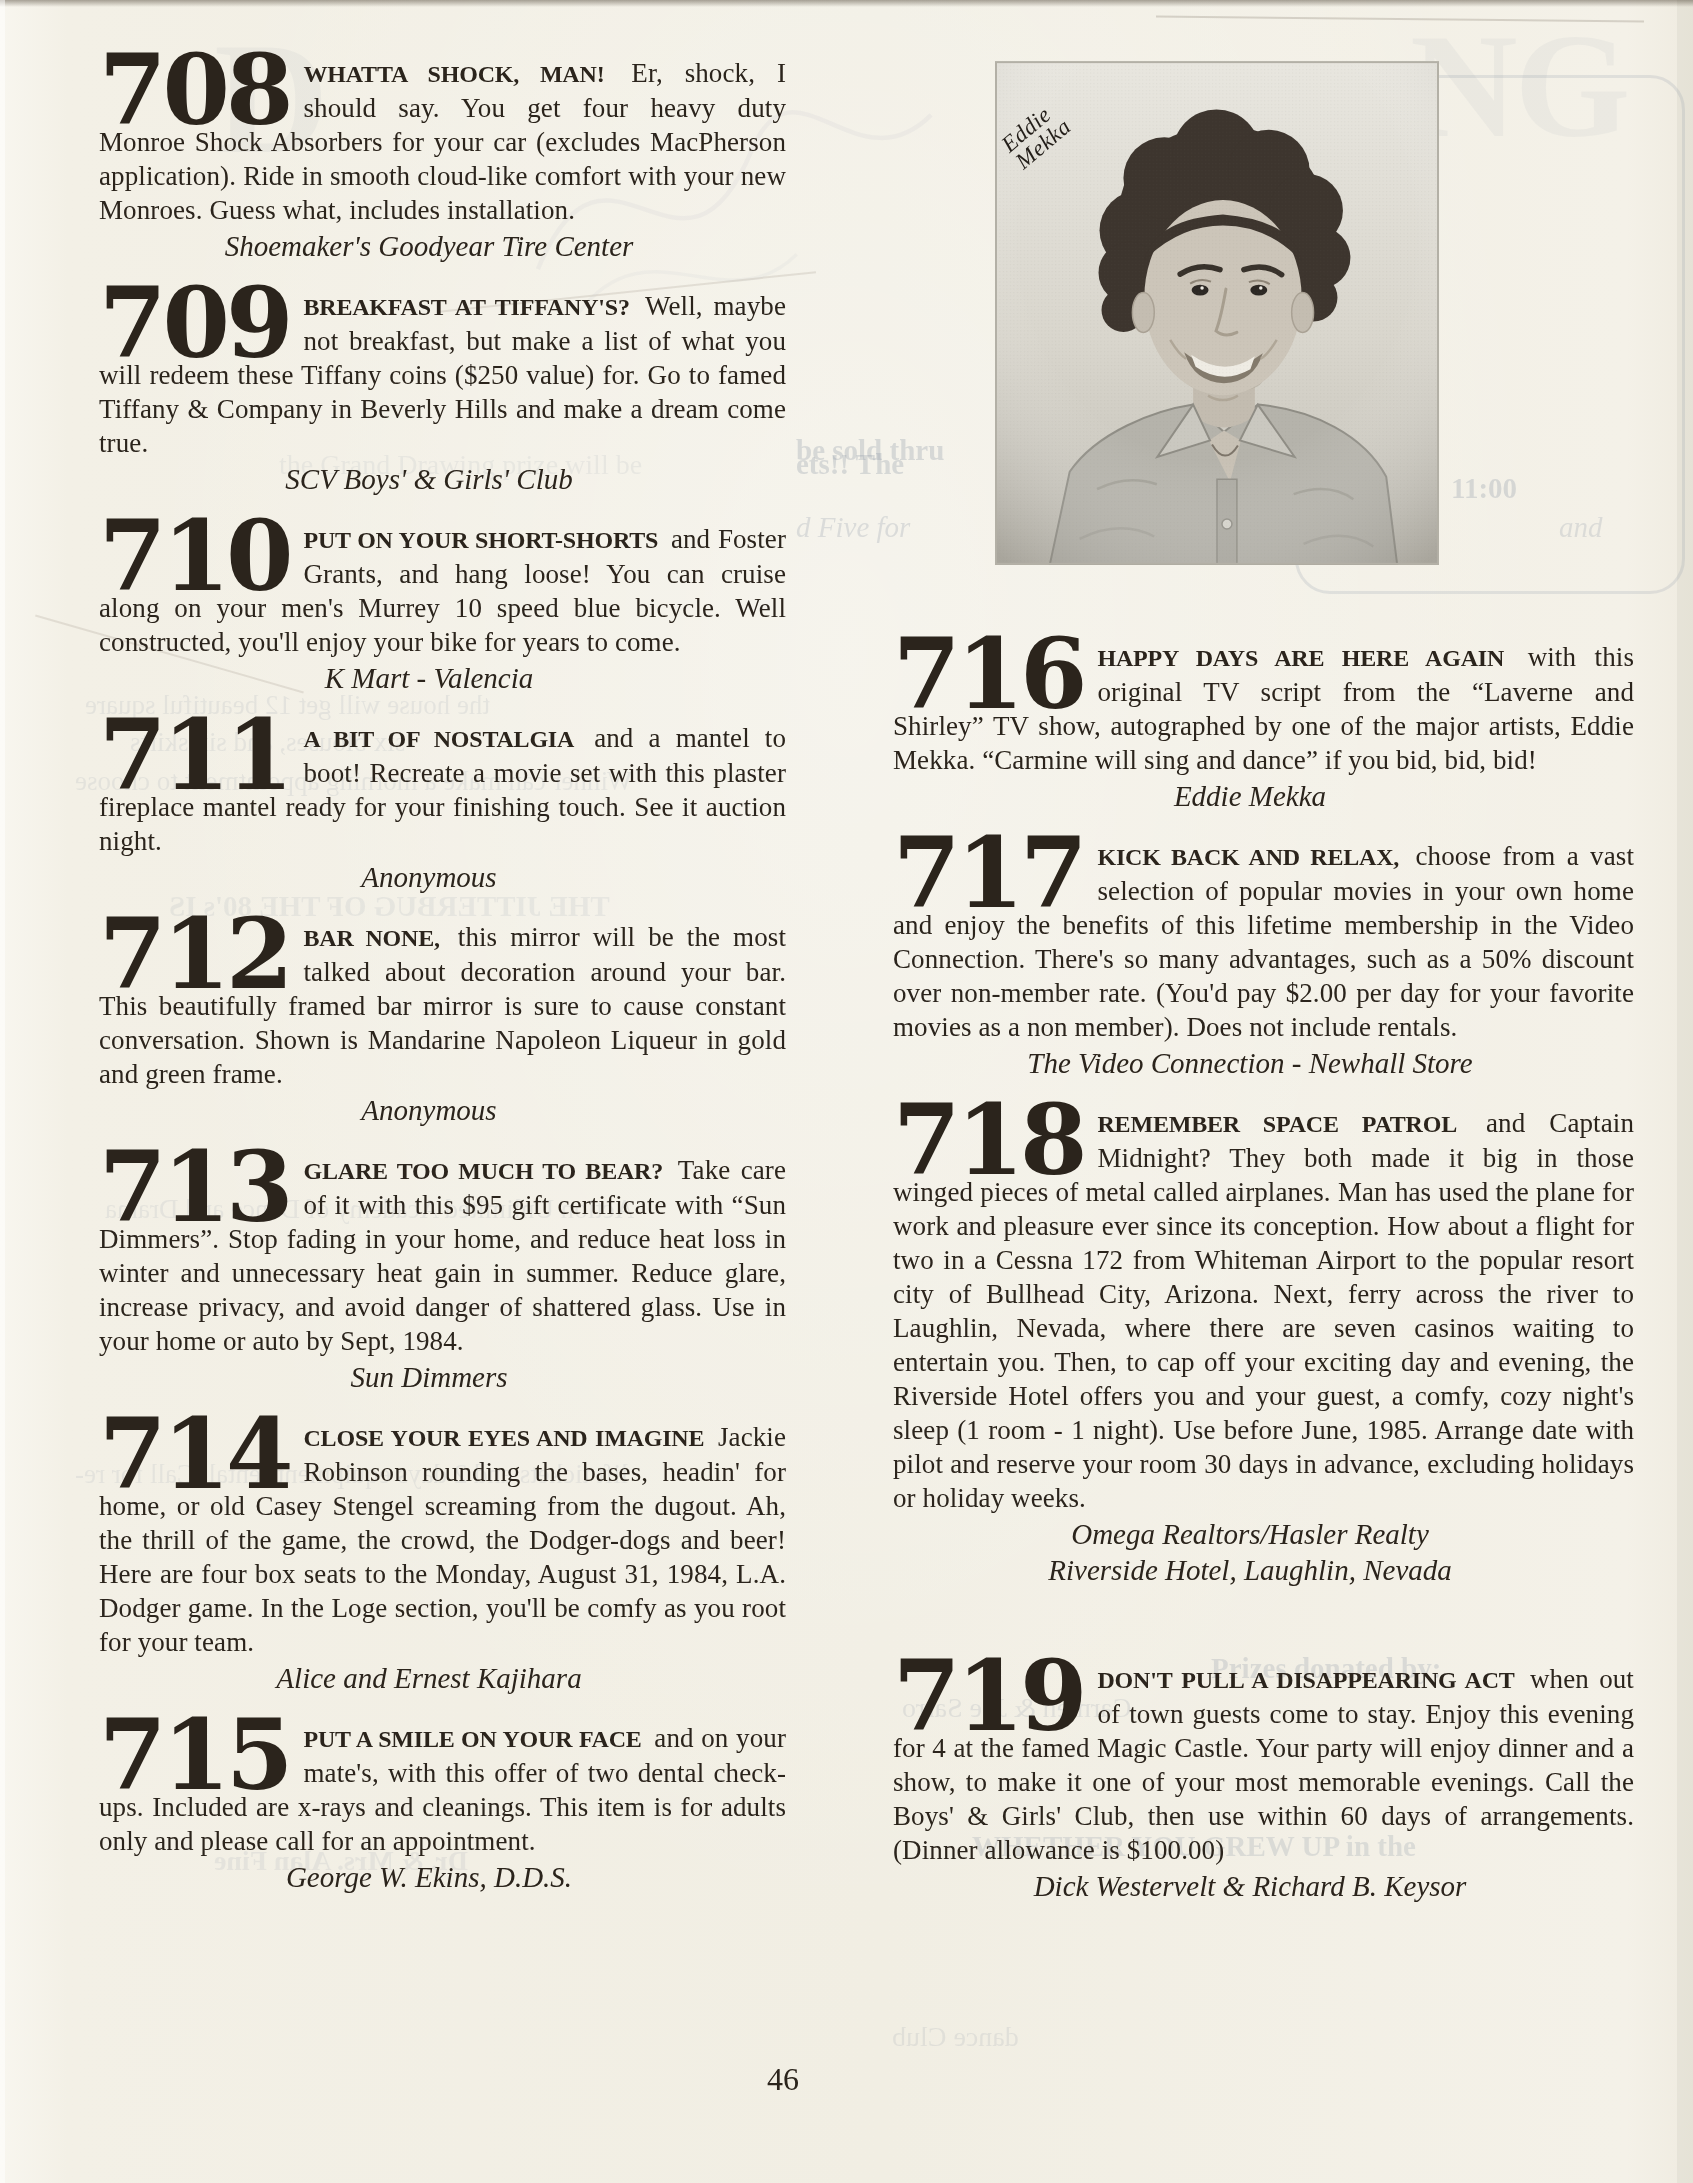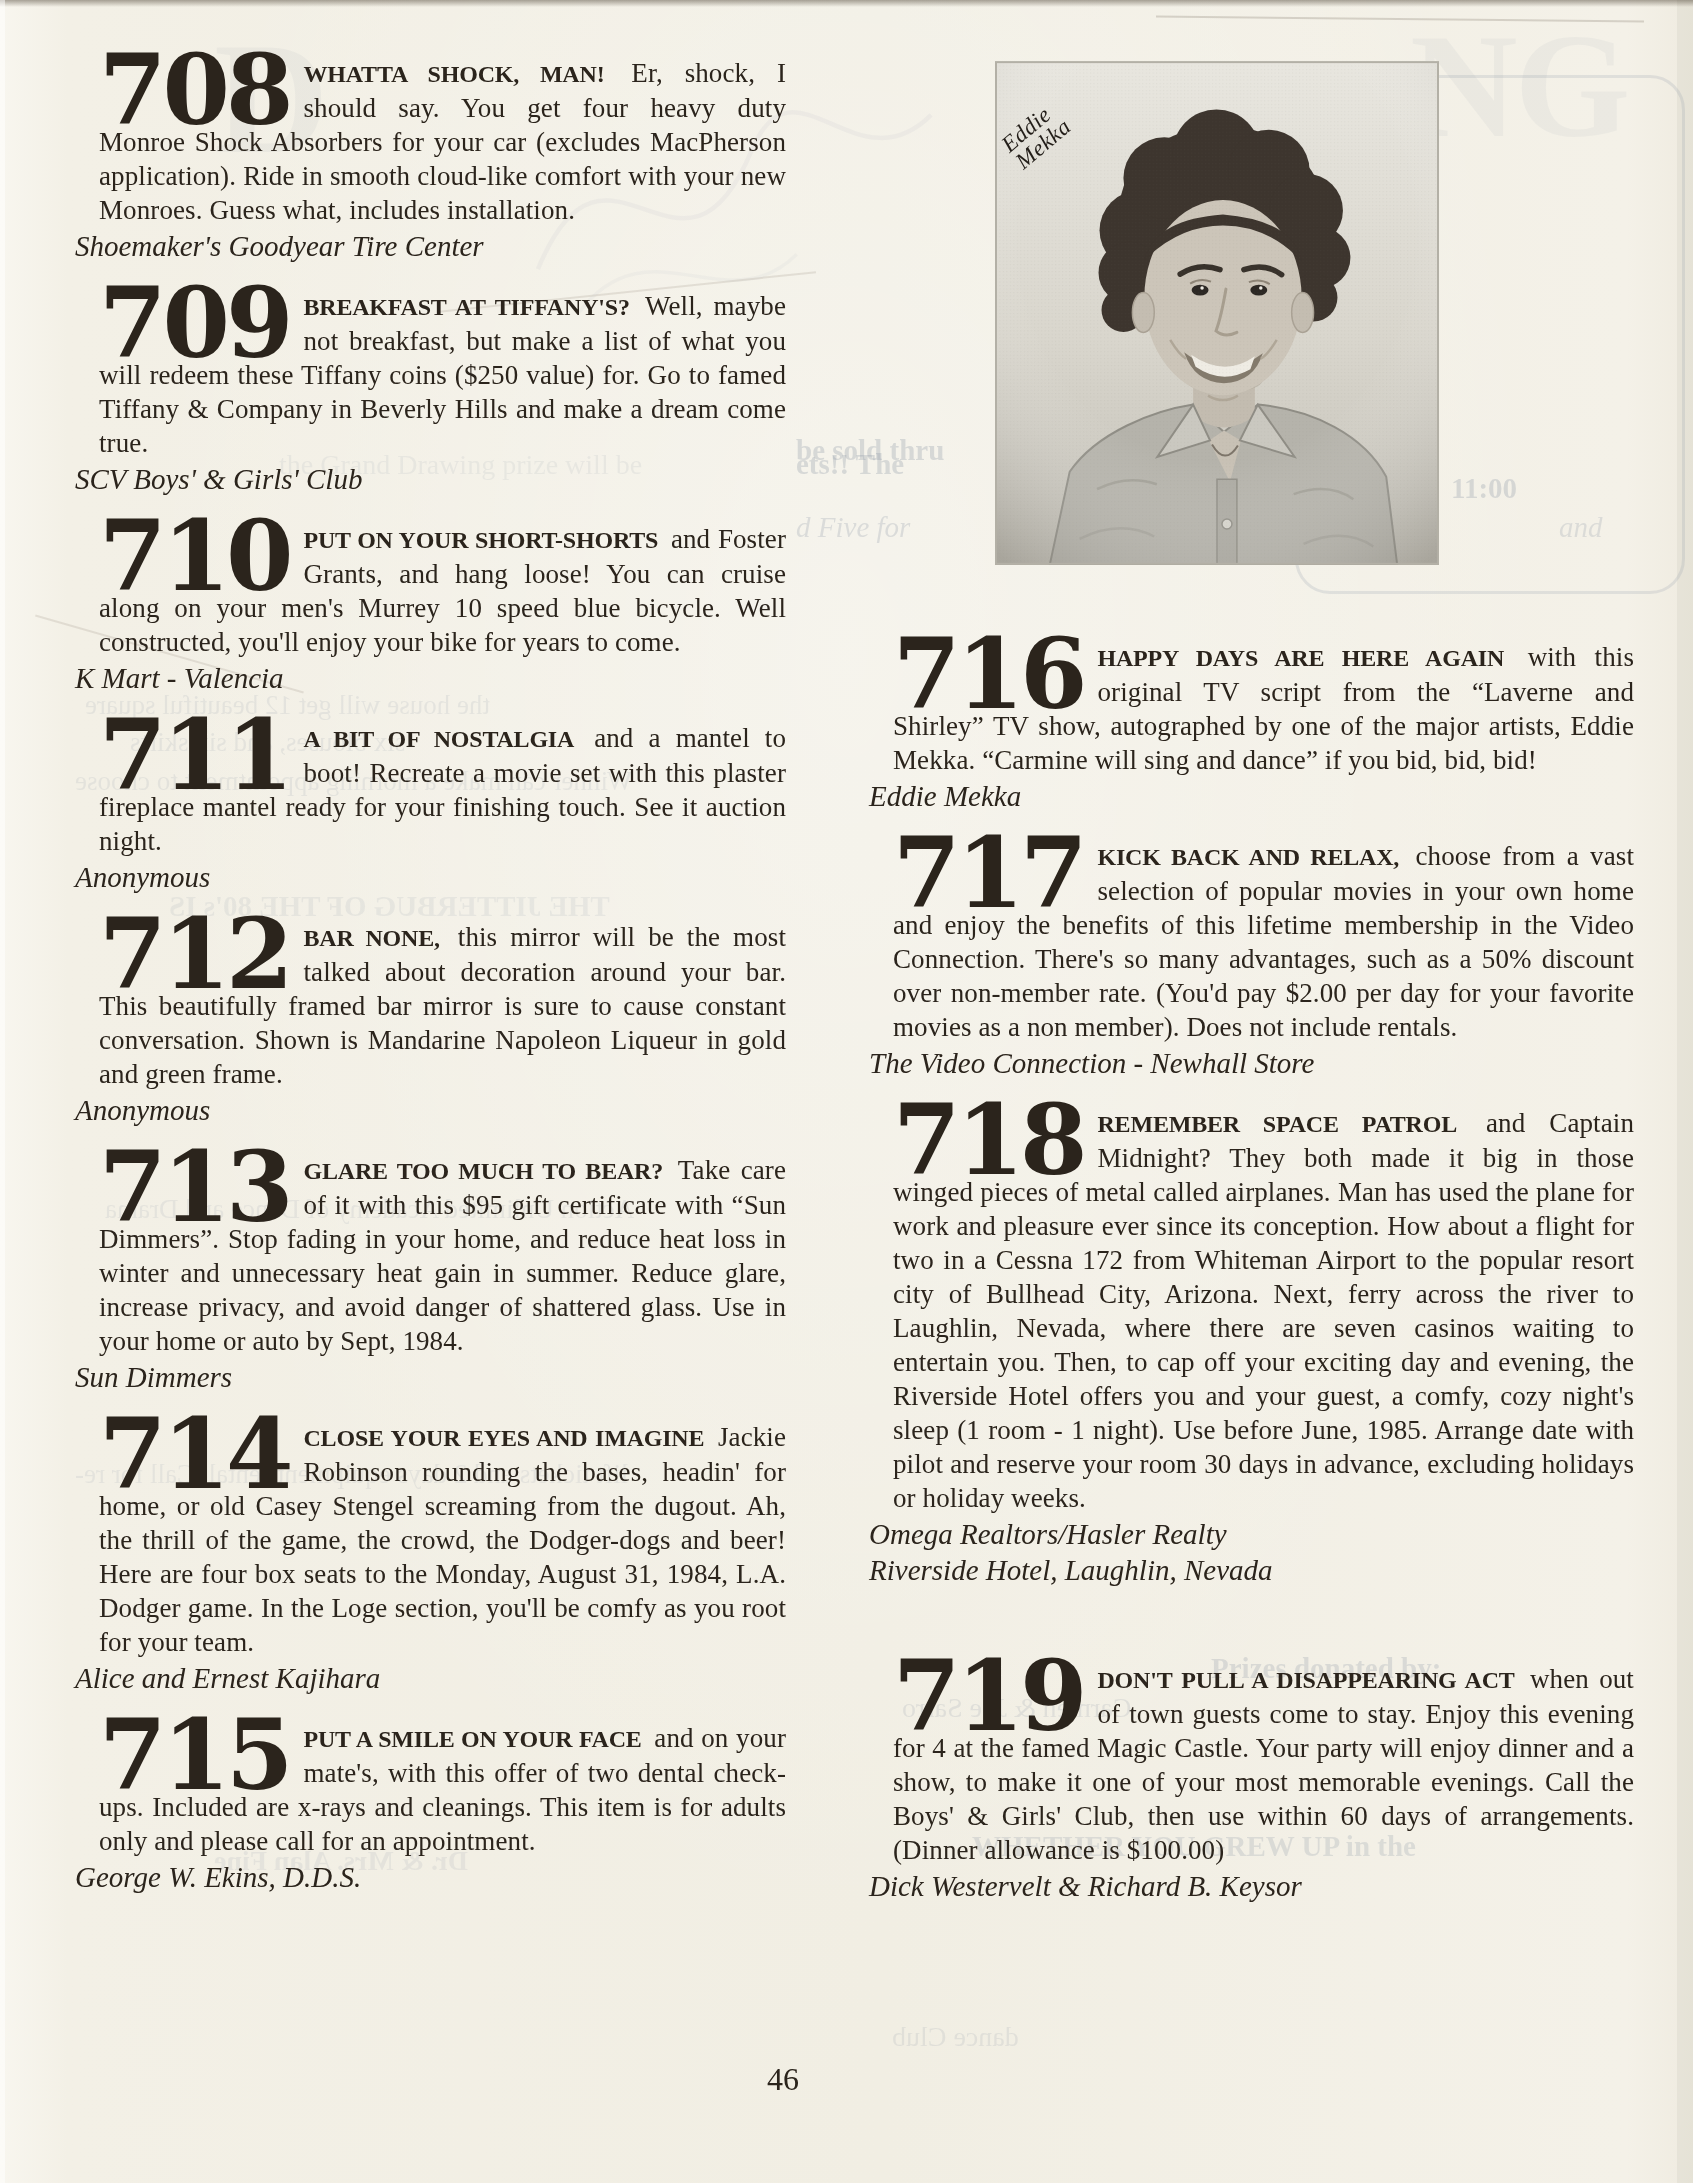--- a/index.html
+++ b/index.html
@@ -72,21 +72,21 @@
     margin:0 14px 0 0;
   }
   .lot-title{
     font-weight:bold;
     font-size:24px;line-height:34px;
     letter-spacing:-0.2px;
     padding-right:5px;
   }
   .lot-credit{
     clear:both;
-    text-align:left;
+    text-align:center;
     font-style:italic;
     font-size:29px;line-height:34px;
     margin-top:2px;
     padding-right:3px;
   }
   .gap-lg{margin-top:75px;}
 
   
   .photo-frame{
     position:relative;

